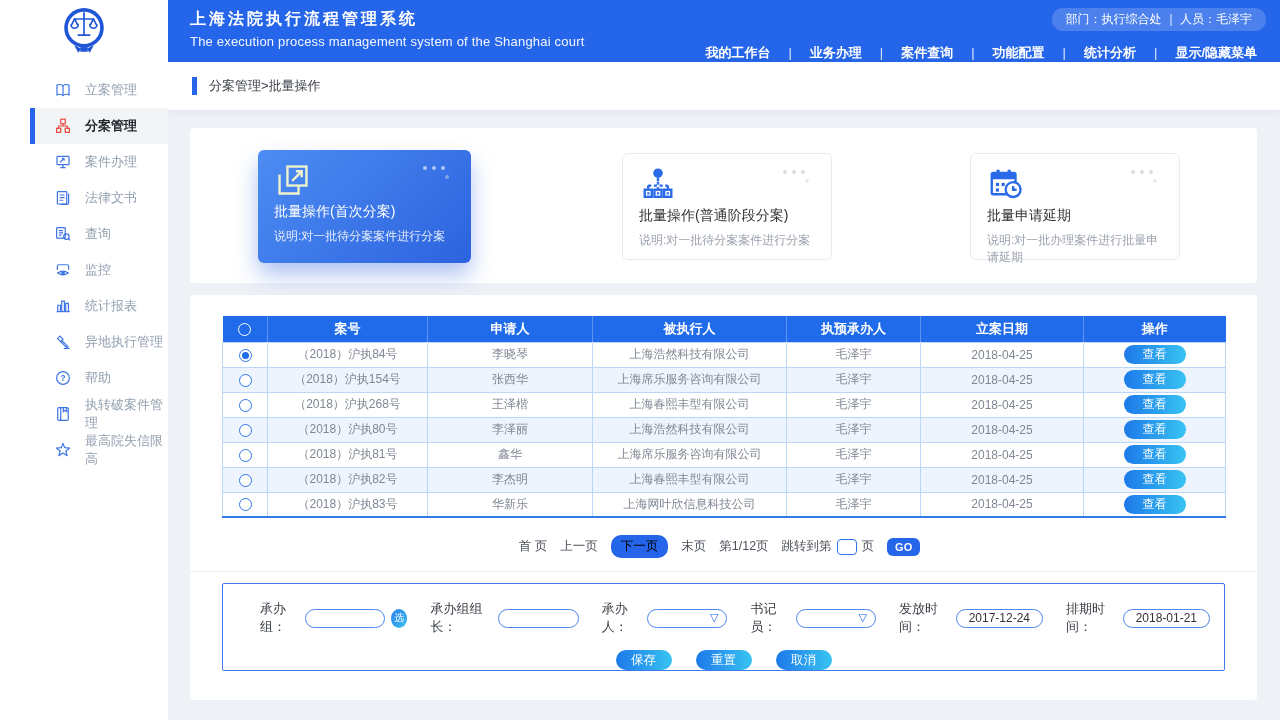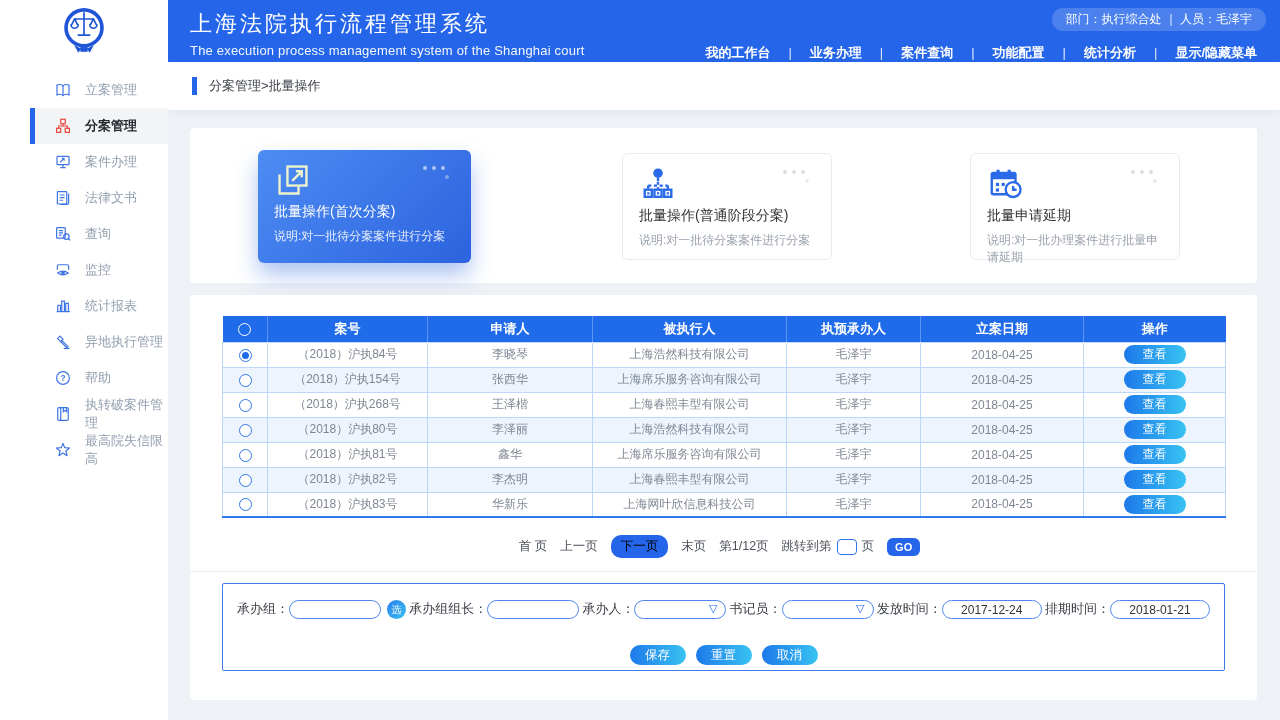--- a/index.html
+++ b/index.html
@@ -3,21 +3,21 @@
 <meta charset="utf-8">
 <style>
   * { margin:0; padding:0; box-sizing:border-box; }
   html,body { width:1280px; height:720px; overflow:hidden; }
   body { font-family:"Liberation Sans","DejaVu Sans",sans-serif; background:#eef1f6; }
   .page { position:relative; width:1280px; height:720px; }
 
   
   .header { position:absolute; left:168px; top:0; right:0; height:62px; background:#2465e9; color:#fff; display:flex; justify-content:space-between; }
   .header-left { padding:9px 0 0 22px; }
-  .app-title { font-size:22px; font-weight:normal; letter-spacing:3px; }
+  .app-title { font-size:16px; font-weight:bold; letter-spacing:3px; }
   .app-subtitle { font-size:13px; margin-top:4px; letter-spacing:.2px; opacity:.95; }
   .header-right { display:flex; flex-direction:column; align-items:flex-end; padding:8px 14px 0 0;justify-content:space-between; }
   .user-pill { background:rgba(255,255,255,.18); border-radius:11px; font-size:12px; padding:3px 14px; }
   .nav { display:flex; margin-top:8px; font-size:13px; font-weight:bold; }
   .nav-item { padding:0 9px; cursor:pointer; }
   .nav-item:not(:first-child)::before { content:"|"; font-weight:normal; opacity:.85; margin-right:18px; }
 
   
   .sidebar { position:absolute; left:0; top:0; width:168px; height:720px; background:#fff; z-index:2; }
   .logo-wrap { height:64px; display:flex; align-items:center; justify-content:center; }
@@ -75,28 +75,28 @@
   .pg-active { background:#2465e9; color:#000000; border-radius:10px; padding:3px 10px; }
   .jump-wrap { display:flex; align-items:center; gap:5px; }
   .jump-input { width:20px; height:16px; border:1px solid #2f77e9; border-radius:4px; background:#fff; font-size:11px; text-align:center; }
   .go-btn { background:#2465e9; color:#fff; border-radius:6px; padding:3px 8px; font-weight:bold; font-size:11px; cursor:pointer; }
 
   .divider { position:absolute; left:0; right:0; top:276px; height:1px; background:#eaeef4; }
 
   
   .form-box { position:absolute; left:32px; top:288px; width:1003px; height:88px; border:1px solid #3f7ce9; border-radius:2px; background:#fff; }
   .form-row { display:flex; align-items:center; justify-content:space-between; padding:0 14px; margin-top:16px; }
-  .f-field { display:flex; align-items:flex-start; font-size:13px; color:#3a3f46; }
+  .f-field { display:flex; align-items:center; font-size:13px; color:#3a3f46;margin-left:23px; }
   .pill { height:19px; border:1.5px solid #4e87ec; border-radius:10px; background:#fff; }
   .pill.txt { width:92px; }
   .pill.sel { width:92px; position:relative; }
   .pill.sel::after { content:"▽"; position:absolute; right:8px; top:1px; font-size:11px; color:#2a6ae9; }
   .pill.date { width:100px; display:flex; align-items:center; justify-content:center; font-size:12px; color:#333; }
   .sel-circle { width:19px; height:19px; border-radius:50%; background:linear-gradient(135deg,#2a80ec,#39c0f1); color:#fff; font-size:10px; display:flex; align-items:center; justify-content:center; margin-left:6px; cursor:pointer; }
-  .form-btns { display:flex; justify-content:center; gap:10px; margin-top:26px; }
+  .form-btns { display:flex; justify-content:center; gap:24px; margin-top:14px; }
   .fbtn { width:56px; height:20px; line-height:20px; text-align:center; border-radius:10px; background:linear-gradient(90deg,#1d79ea,#38c3f2); color:#fff; font-size:12.5px; cursor:pointer; }
 
   svg { display:block; }
 </style>
 </head>
 <body>
 
 <div class="page">
 
   <div class="sidebar">

